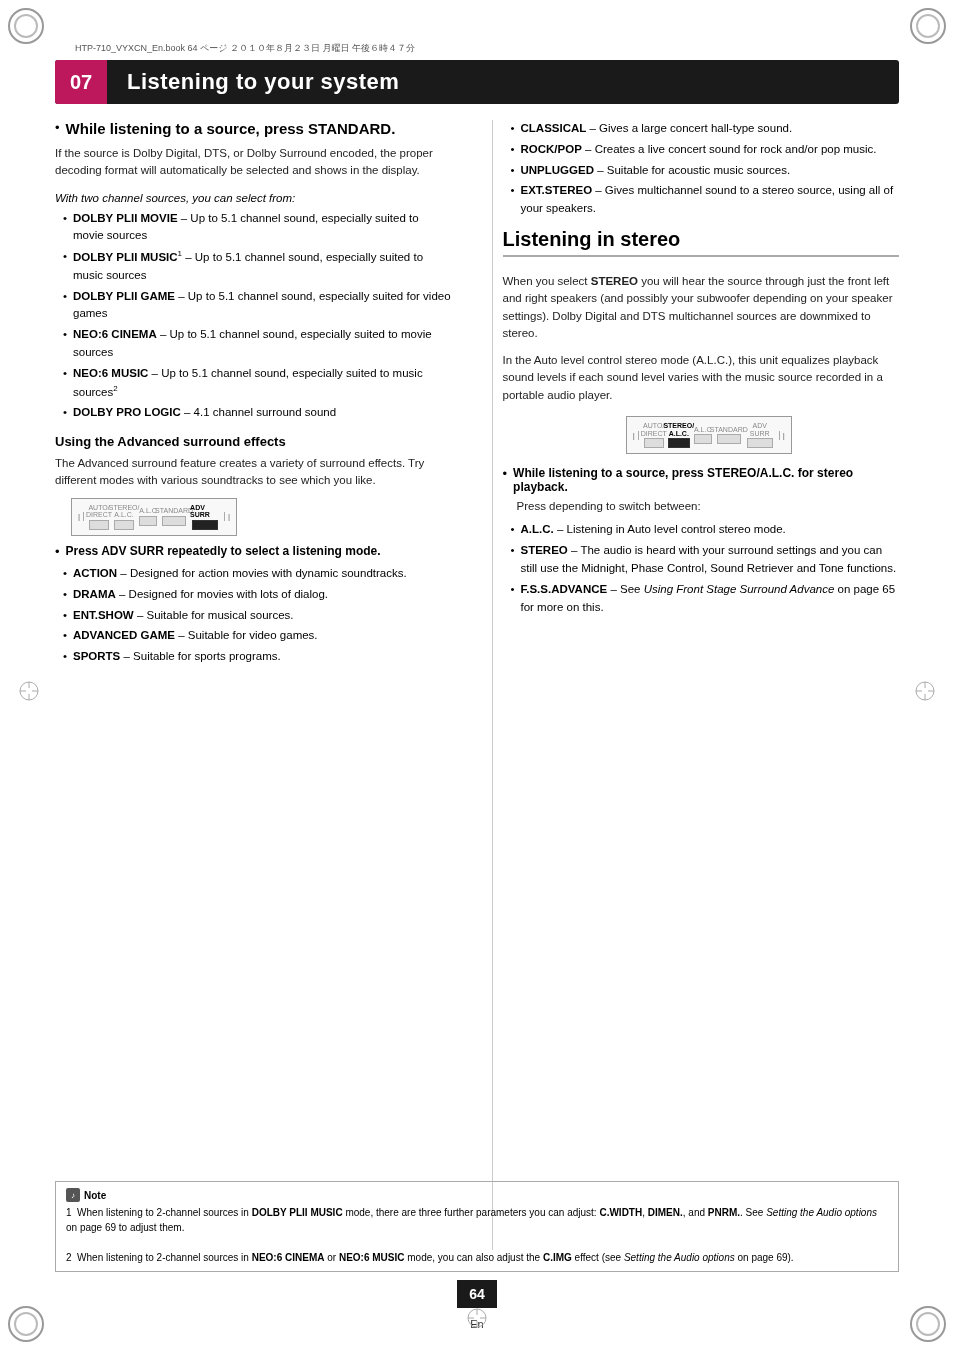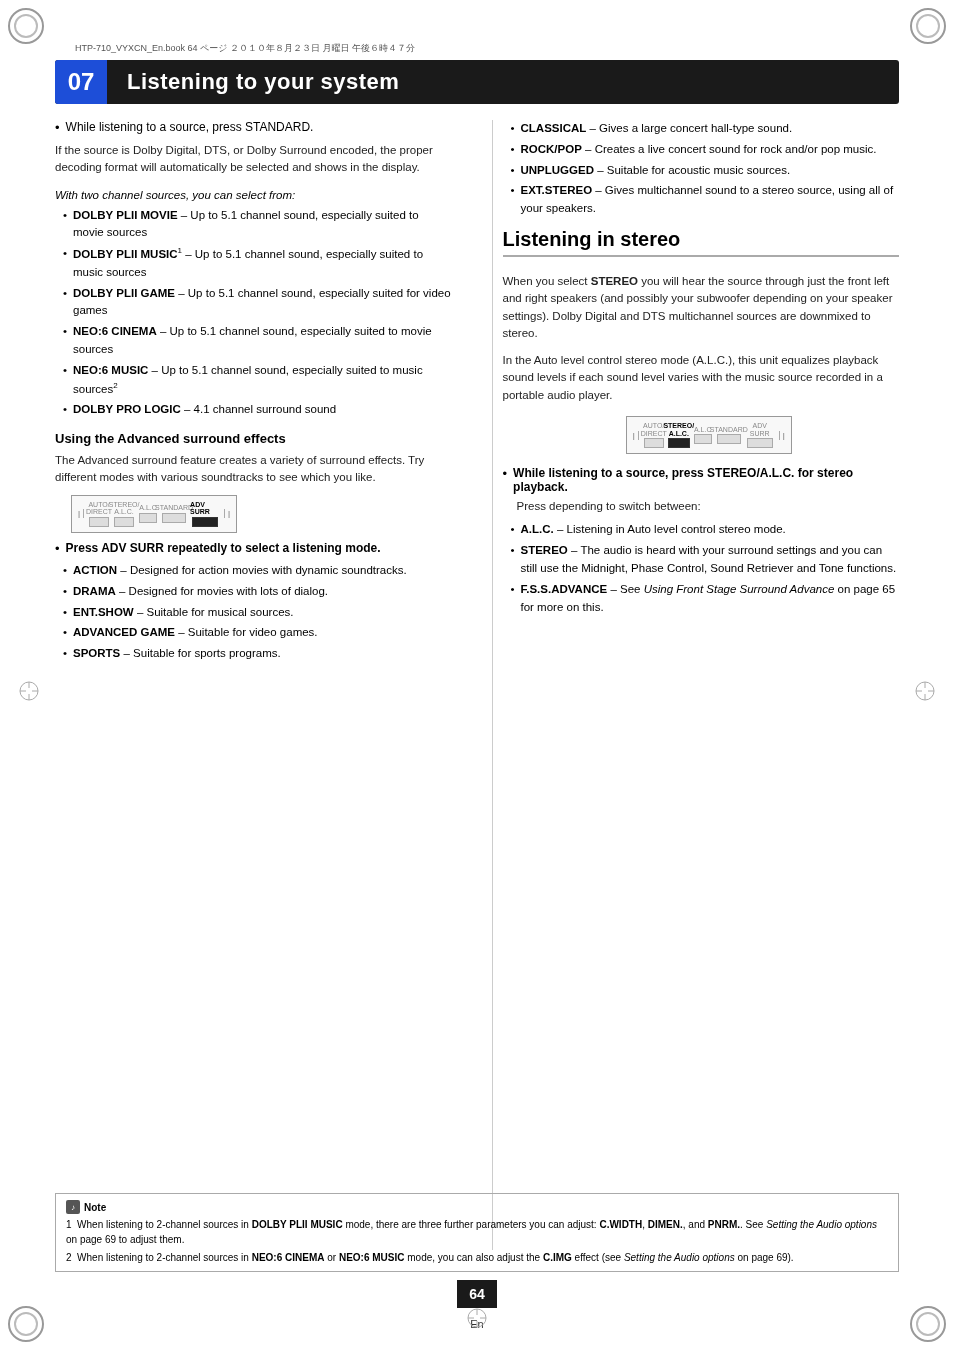--- a/index.html
+++ b/index.html
@@ -19,23 +19,23 @@
       top: 60px;
       left: 55px;
       right: 55px;
       height: 44px;
       background: #1a1a1a;
       display: flex;
       align-items: center;
       border-radius: 3px;
     }
     .header-chapter {
-      background: #1d4ed8;
+      background: #be185d;
       color: #fff;
-      font-size: 24px;
+      font-size: 20px;
       font-weight: bold;
       width: 52px;
       height: 44px;
       display: flex;
       align-items: center;
       justify-content: center;
       border-radius: 3px 0 0 3px;
     }
     .header-title {
       color: #fff;
@@ -75,22 +75,22 @@
       padding-left: 10px;
       border-left: 1px solid #ccc;
     }
 
     
     .section-bullet {
       margin-bottom: 12px;
     }
 
     .bullet-header {
-      font-weight: normal;
-      font-size: 12px;
+      font-weight: bold;
+      font-size: 15px;
       margin-bottom: 4px;
     }
 
     .bullet-text {
       font-size: 11.5px;
       line-height: 1.5;
       color: #222;
     }
 
     .italic-text {
@@ -394,21 +394,21 @@
 
 <div class="footer">
   <div class="footer-note-box">
     <div class="footer-note-title">
       <div class="note-icon">♪</div>
       <span>Note</span>
     </div>
     <div class="footer-note-text">
       1&nbsp;&nbsp;When listening to 2-channel sources in <strong>DOLBY PLII MUSIC</strong> mode, there are three further parameters you can adjust: <strong>C.WIDTH</strong>, <strong>DIMEN.</strong>, and <strong>PNRM.</strong>. See <em>Setting the Audio options</em> on page 69 to adjust them.
     </div>
-    <div class="footer-note-text" style="margin-top:3px;">
+    <div class="footer-note-text" style="margin-top:15px;">
       2&nbsp;&nbsp;When listening to 2-channel sources in <strong>NEO:6 CINEMA</strong> or <strong>NEO:6 MUSIC</strong> mode, you can also adjust the <strong>C.IMG</strong> effect (see <em>Setting the Audio options</em> on page 69).
     </div>
   </div>
   <div class="footer-bottom">
     <div class="page-number-box">64</div>
     <div class="page-en">En</div>
   </div>
 </div>
 
 <div style="position:absolute; top:680px; left:18px;">

